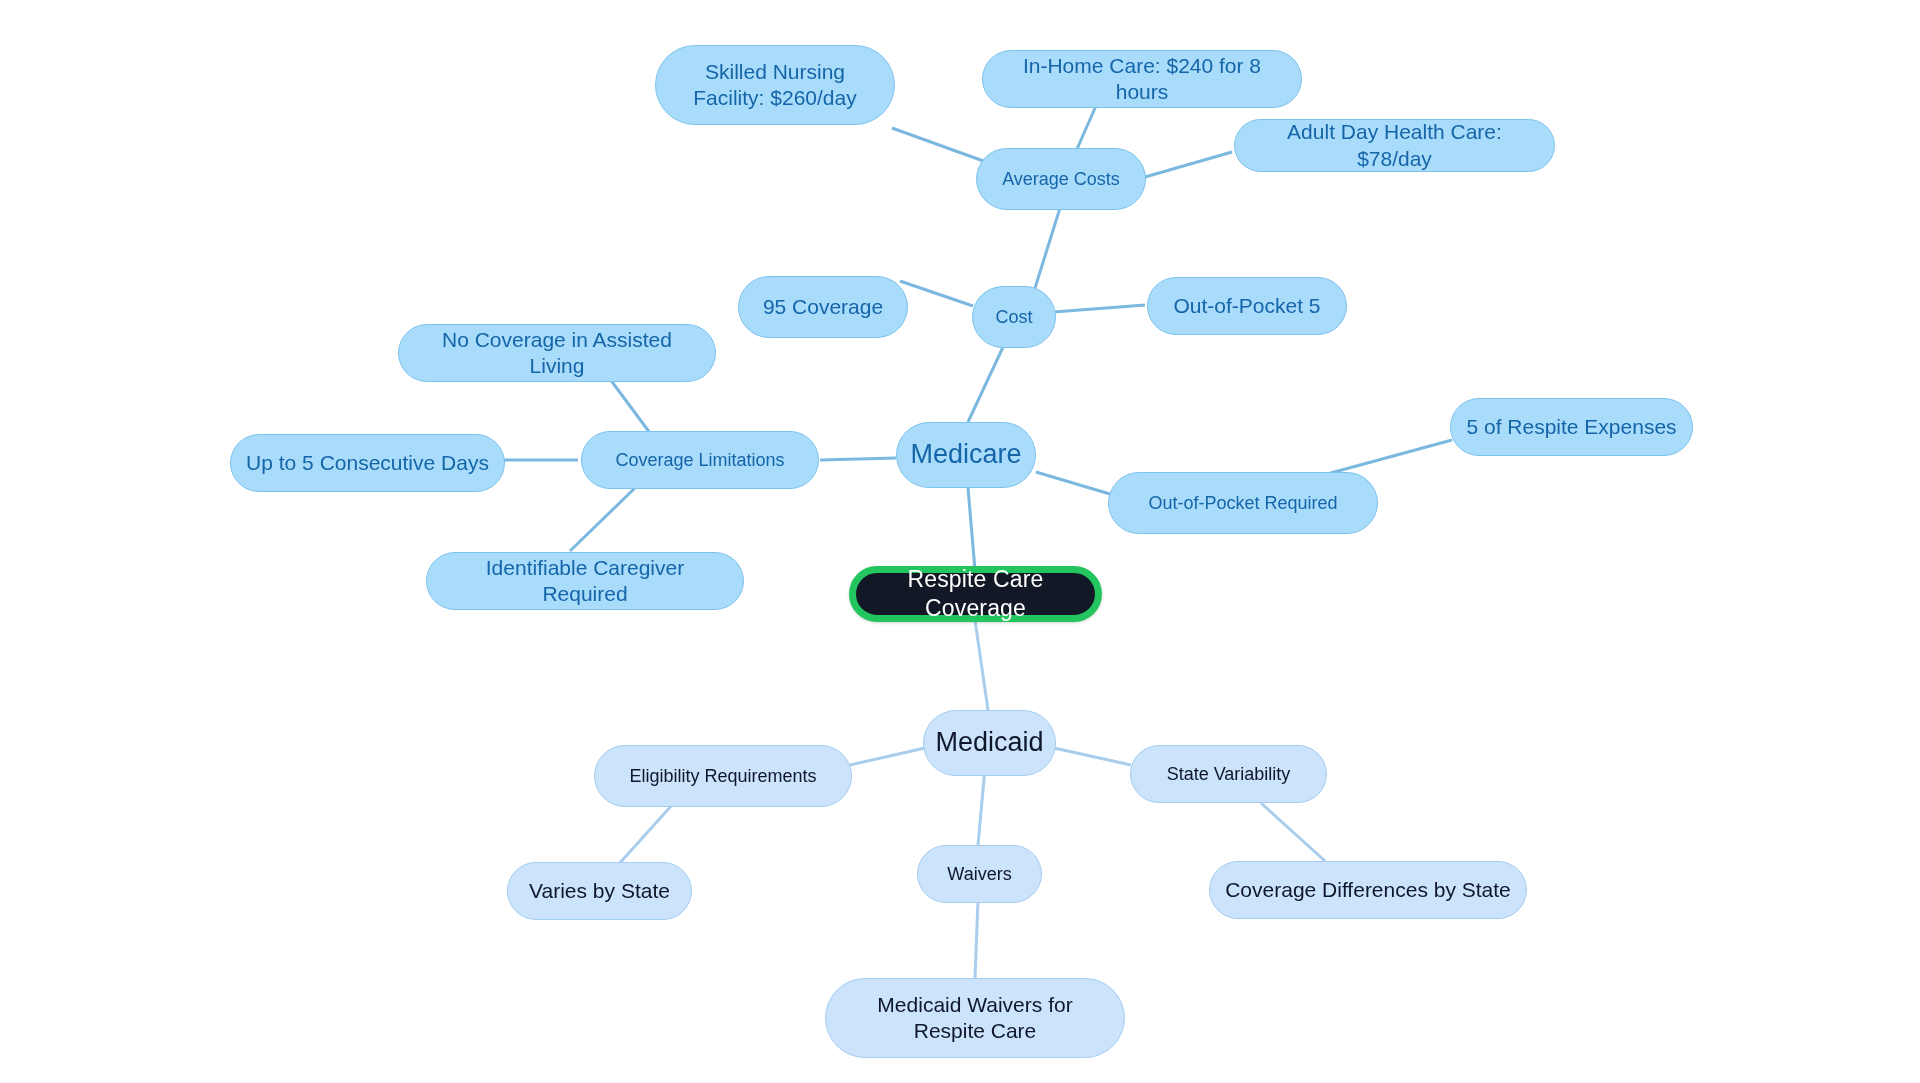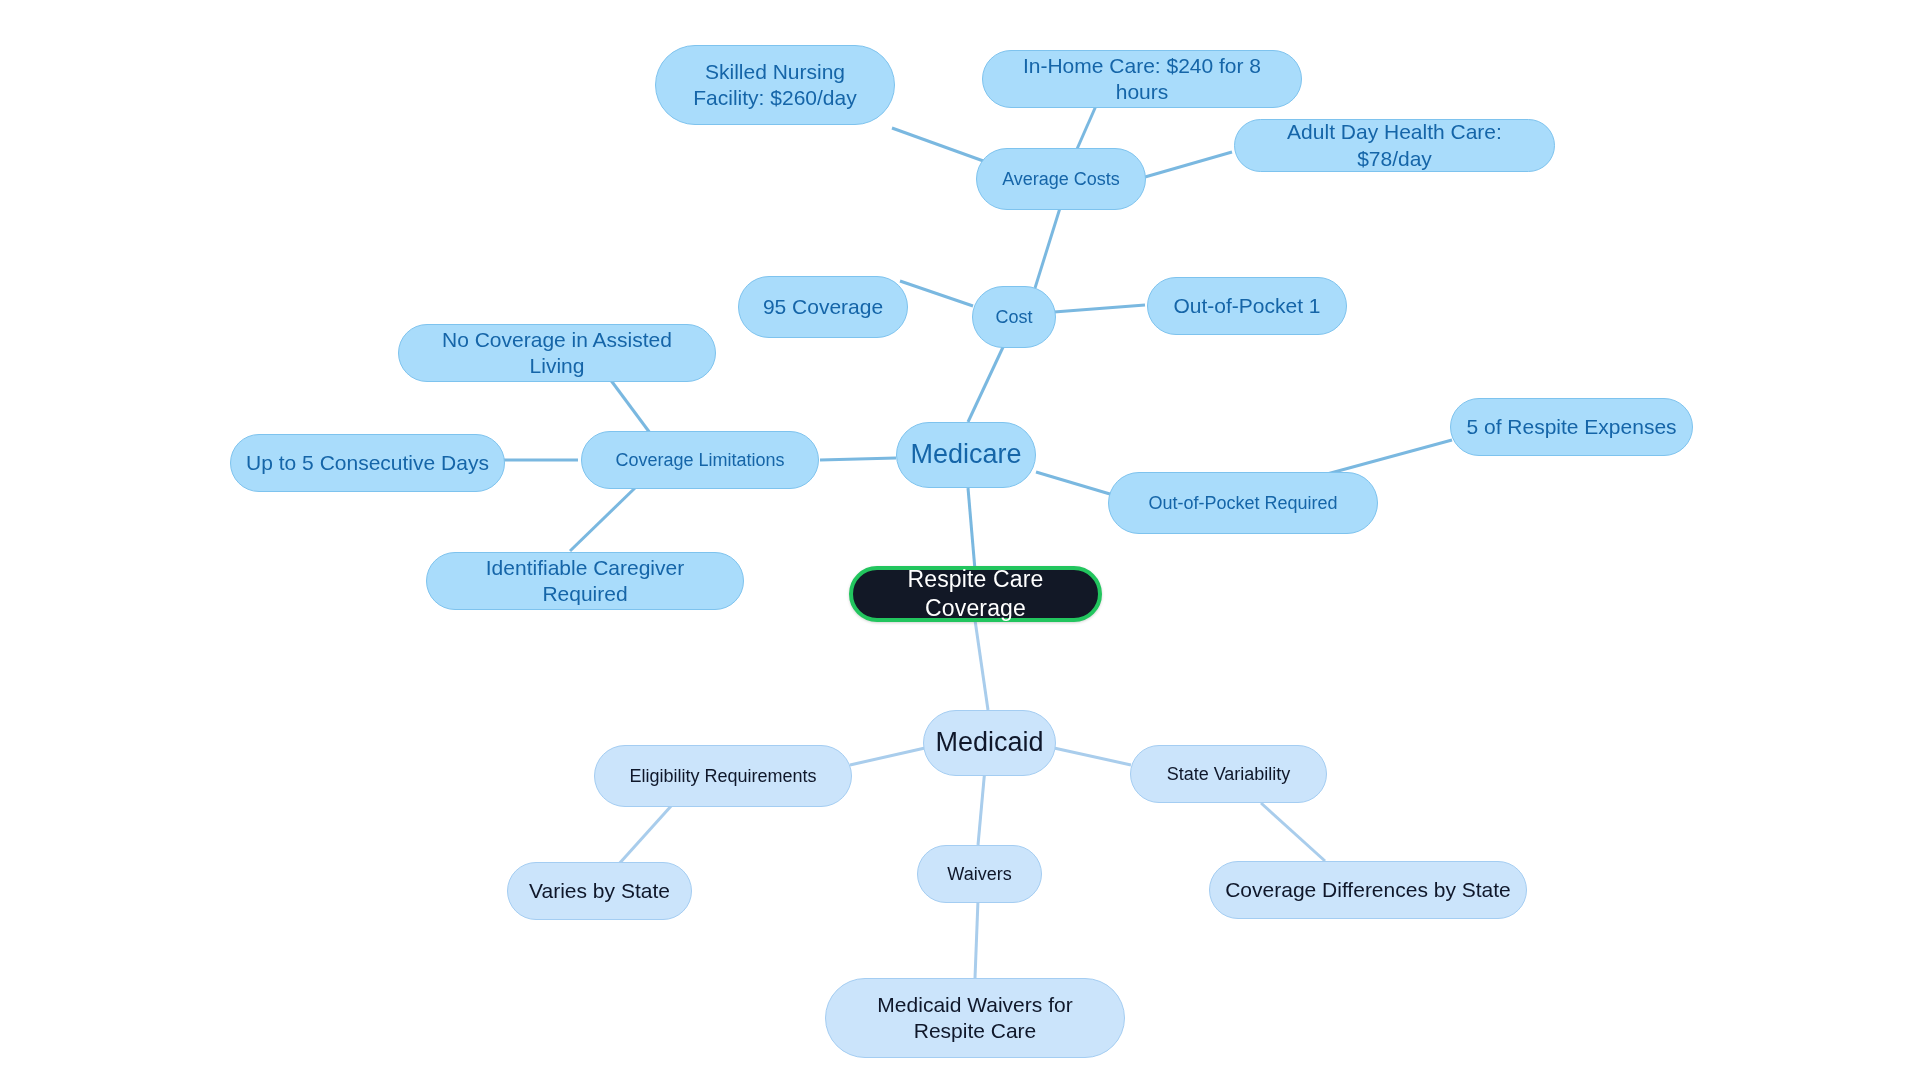--- a/index.html
+++ b/index.html
@@ -34,21 +34,21 @@
     justify-content: center;
     text-align: center;
     border-radius: 999px;
     line-height: 1.25;
     white-space: pre-line;
     padding: 0 14px;
   }
   .node-root {
     background: #121826;
     color: #ffffff;
-    border: 4px solid #22c55e;
+    border: 7px solid #22c55e;
     border-radius: 34px;
     font-size: 23px;
     letter-spacing: 0.15px;
     box-shadow: 0 1px 3px rgba(0,0,0,0.18);
   }
   .node-l1 {
     background: #a9dcfb;
     border: 1.6px solid #7ec3ee;
     color: #1565a8;
     font-size: 27px;
@@ -147,21 +147,21 @@
 
   <div class="node node-l3" style="left:1234px; top:119px; width:321px; height:53px;">
     <span>Adult Day Health Care: $78/day</span>
   </div>
 
   <div class="node node-l3" style="left:738px; top:250px; width:170px; height:62px;margin-top:26px;">
     <span>95 Coverage</span>
   </div>
 
   <div class="node node-l3" style="left:1147px; top:277px; width:200px; height:58px;">
-    <span>Out-of-Pocket 1</span>
+    <span>Out-of-Pocket 5</span>
   </div>
 
   <div class="node node-l2" style="left:581px; top:431px; width:238px; height:58px;">
     <span>Coverage Limitations</span>
   </div>
 
   <div class="node node-l3" style="left:398px; top:324px; width:318px; height:58px;">
     <span>No Coverage in Assisted Living</span>
   </div>
 

